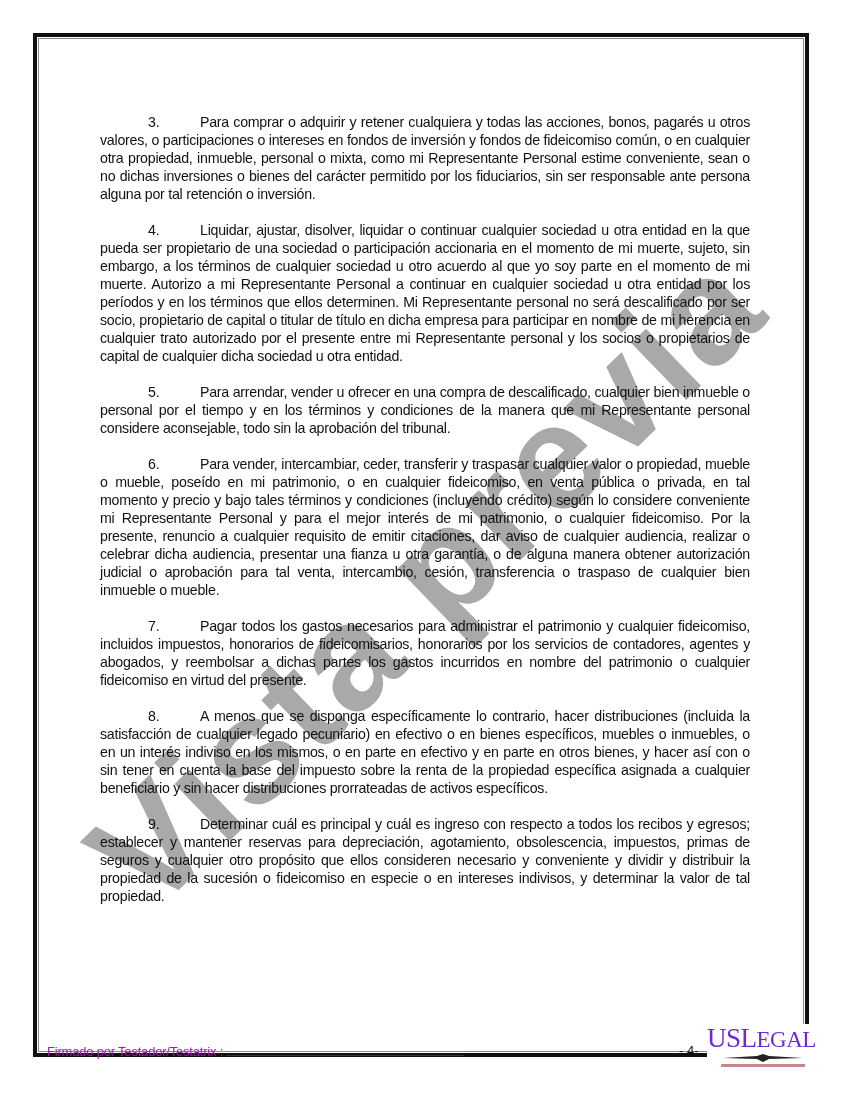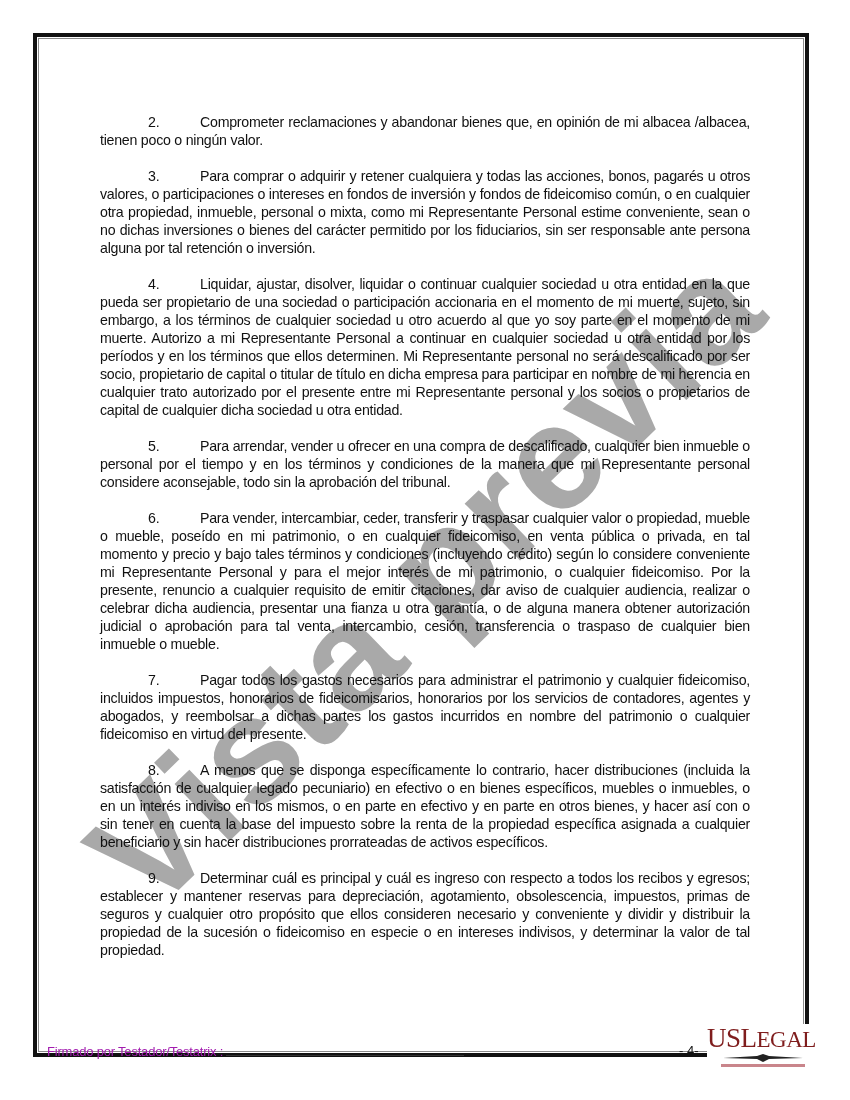--- a/index.html
+++ b/index.html
@@ -99,21 +99,21 @@
       top: 1024px;
       width: 115px;
       height: 46px;
       z-index: 3;
       background: #ffffff;
     }
     .logo-text {
       font-family: "Liberation Serif", serif;
       font-size: 27px;
       line-height: 28px;
-      color: #7f1d1d;
+      color: #6d28d9;
       letter-spacing: -0.5px;
       display: block;
     }
     .logo-text .small-caps {
       font-size: 23px;
     }
     .logo-wings {
       display: block;
       width: 80px;
       height: 8px;
@@ -129,21 +129,20 @@
     }
   </style>
 </head>
 <body>
 
 <div class="page-frame"></div>
 
 <div class="watermark">Vista previa</div>
 
 <div class="body-text">
-  <p class="para"><span class="num">2.</span><span>Comprometer reclamaciones y abandonar bienes que, en opinión de mi albacea /albacea, tienen poco o ningún valor.</span></p>
   <p class="para"><span class="num">3.</span><span>Para comprar o adquirir y retener cualquiera y todas las acciones, bonos, pagarés u otros valores, o participaciones o intereses en fondos de inversión y fondos de fideicomiso común, o en cualquier otra propiedad, inmueble, personal o mixta, como mi Representante Personal estime conveniente, sean o no dichas inversiones o bienes del carácter permitido por los fiduciarios, sin ser responsable ante persona alguna por tal retención o inversión.</span></p>
   <p class="para"><span class="num">4.</span><span>Liquidar, ajustar, disolver, liquidar o continuar cualquier sociedad u otra entidad en la que pueda ser propietario de una sociedad o participación accionaria en el momento de mi muerte, sujeto, sin embargo, a los términos de cualquier sociedad u otro acuerdo al que yo soy parte en el momento de mi muerte. Autorizo a mi Representante Personal a continuar en cualquier sociedad u otra entidad por los períodos y en los términos que ellos determinen. Mi Representante personal no será descalificado por ser socio, propietario de capital o titular de título en dicha empresa para participar en nombre de mi herencia en cualquier trato autorizado por el presente entre mi Representante personal y los socios o propietarios de capital de cualquier dicha sociedad u otra entidad.</span></p>
   <p class="para"><span class="num">5.</span><span>Para arrendar, vender u ofrecer en una compra de descalificado, cualquier bien inmueble o personal por el tiempo y en los términos y condiciones de la manera que mi Representante personal considere aconsejable, todo sin la aprobación del tribunal.</span></p>
   <p class="para"><span class="num">6.</span><span>Para vender, intercambiar, ceder, transferir y traspasar cualquier valor o propiedad, mueble o mueble, poseído en mi patrimonio, o en cualquier fideicomiso, en venta pública o privada, en tal momento y precio y bajo tales términos y condiciones (incluyendo crédito) según lo considere conveniente mi Representante Personal y para el mejor interés de mi patrimonio, o cualquier fideicomiso. Por la presente, renuncio a cualquier requisito de emitir citaciones, dar aviso de cualquier audiencia, realizar o celebrar dicha audiencia, presentar una fianza u otra garantía, o de alguna manera obtener autorización judicial o aprobación para tal venta, intercambio, cesión, transferencia o traspaso de cualquier bien inmueble o mueble.</span></p>
   <p class="para"><span class="num">7.</span><span>Pagar todos los gastos necesarios para administrar el patrimonio y cualquier fideicomiso, incluidos impuestos, honorarios de fideicomisarios, honorarios por los servicios de contadores, agentes y abogados, y reembolsar a dichas partes los gastos incurridos en nombre del patrimonio o cualquier fideicomiso en virtud del presente.</span></p>
   <p class="para"><span class="num">8.</span><span>A menos que se disponga específicamente lo contrario, hacer distribuciones (incluida la satisfacción de cualquier legado pecuniario) en efectivo o en bienes específicos, muebles o inmuebles, o en un interés indiviso en los mismos, o en parte en efectivo y en parte en otros bienes, y hacer así con o sin tener en cuenta la base del impuesto sobre la renta de la propiedad específica asignada a cualquier beneficiario y sin hacer distribuciones prorrateadas de activos específicos.</span></p>
   <p class="para"><span class="num">9.</span><span>Determinar cuál es principal y cuál es ingreso con respecto a todos los recibos y egresos; establecer y mantener reservas para depreciación, agotamiento, obsolescencia, impuestos, primas de seguros y cualquier otro propósito que ellos consideren necesario y conveniente y dividir y distribuir la propiedad de la sucesión o fideicomiso en especie o en intereses indivisos, y determinar la valor de tal propiedad.</span></p>
 </div>
 
 <div class="footer">

